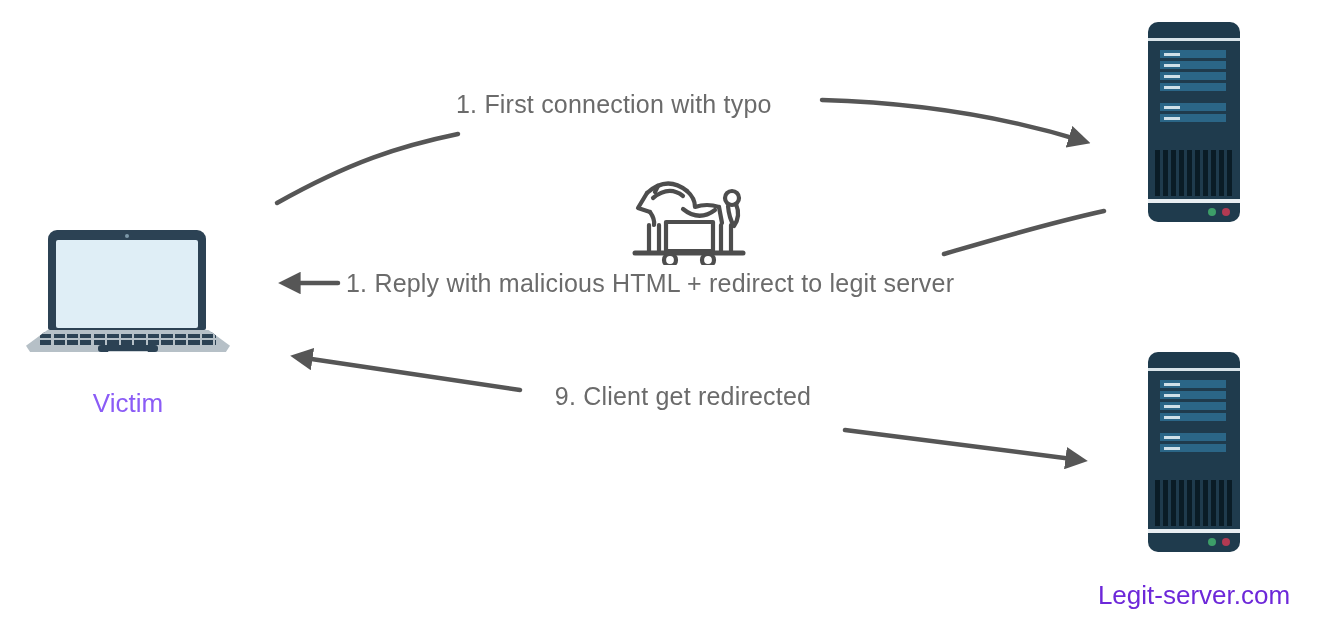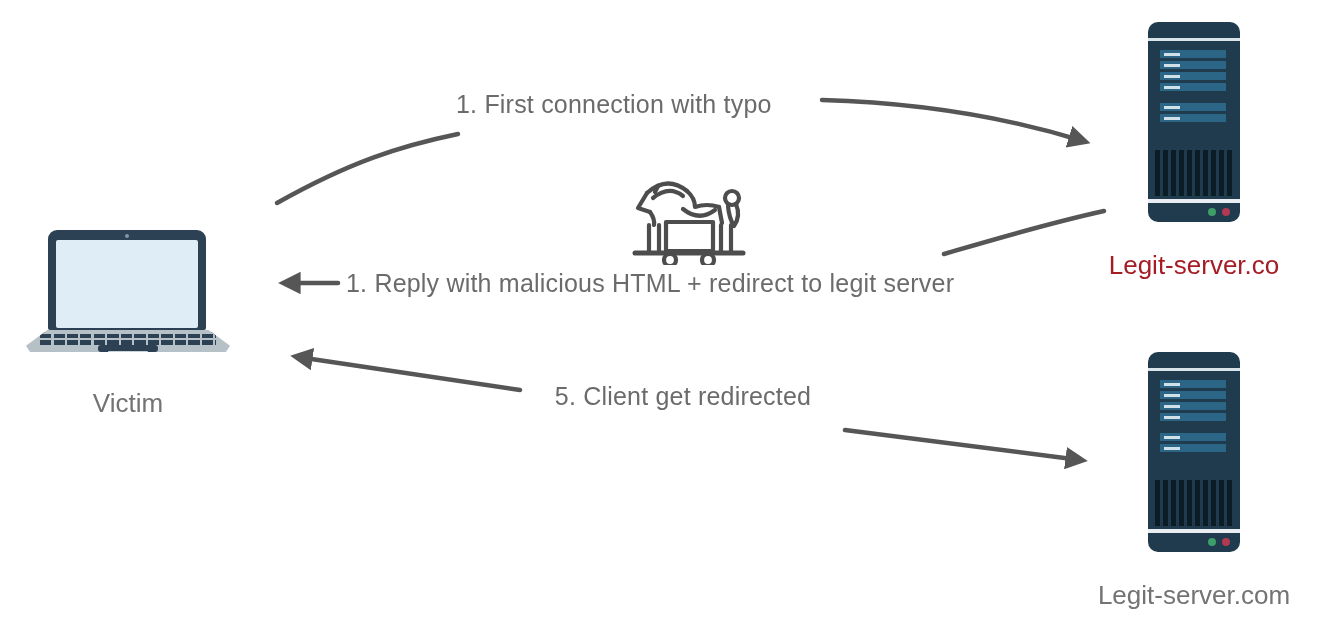--- a/index.html
+++ b/index.html
@@ -4,23 +4,23 @@
 <style>
   html,body{margin:0;padding:0;background:#ffffff;}
   #canvas{
     position:relative;width:1337px;height:628px;background:#ffffff;overflow:hidden;
     font-family:"Liberation Sans","DejaVu Sans",sans-serif;
   }
   .abs{position:absolute;}
 
   
   .step-text{color:#6b6b6b;font-size:25px;letter-spacing:.2px;white-space:nowrap;}
-  .node-label{color:#737373;font-size:26px;text-align:center;}
+  .node-label{color:#8b5cf6;font-size:26px;text-align:center;}
   .label-red{color:#a61c25;}
-  .label-green{color:#737373;text-align:center;}
+  .label-green{color:#6d28d9;text-align:center;}
 
   
   .laptop{width:204px;height:126px;}
   .laptop .lid{position:absolute;left:22px;top:2px;width:158px;height:100px;background:#2c4254;border-radius:9px 9px 2px 2px;}
   .laptop .screen{position:absolute;left:8px;top:10px;right:8px;bottom:2px;background:#dfeef6;border-radius:2px;}
   .laptop .cam{position:absolute;left:50%;top:4px;width:4px;height:4px;margin-left:-2px;border-radius:50%;background:#7d98a8;}
   .laptop .base{position:absolute;left:0;top:102px;width:204px;height:22px;background:#b6c0c7;
     clip-path:polygon(10.5% 0,89.5% 0,100% 72%,98% 100%,2% 100%,0 72%);}
   .laptop .keys{position:absolute;left:14px;top:2px;width:176px;height:13px;
     background:
@@ -105,21 +105,20 @@
         <div class="bar">
             <div class="dash"></div>
           </div>
       </div>
       <div class="vent"></div>
       <div class="line2"></div>
       <div class="led green"></div>
       <div class="led red"></div>
     </div>
   </div>
-  <div class="abs node-label label-red" style="left:1093px;top:250px;width:202px;">Legit-server.co</div>
 
   <div class="server abs" style="left:1148px;top:352px;">
     <div>
       <div class="topline"></div>
       <div class="bars">
         <div class="bar">
             <div class="dash"></div>
           </div>
         <div class="bar">
             <div class="dash"></div>
@@ -169,16 +168,16 @@
     <path d="M10,88 L118,88" stroke-width="5"></path>
     <circle cx="45" cy="95" r="6"></circle>
     <circle cx="83" cy="95" r="6"></circle>
   </svg>
 
   <div class="abs step-text" style="left:456px;top:90px;">1. First connection with typo</div>
 
   <div class="abs step-text" style="left:346px;top:269px;">1. Reply with malicious HTML + redirect to legit server</div>
 
   <div class="abs step-text" style="left:453px;top:377px;width:460px;text-align:center;line-height:38px;">
-    <div>5. Client get redirected</div>
+    <div>9. Client get redirected</div>
   </div>
 
 </div>
 
 </body></html>

